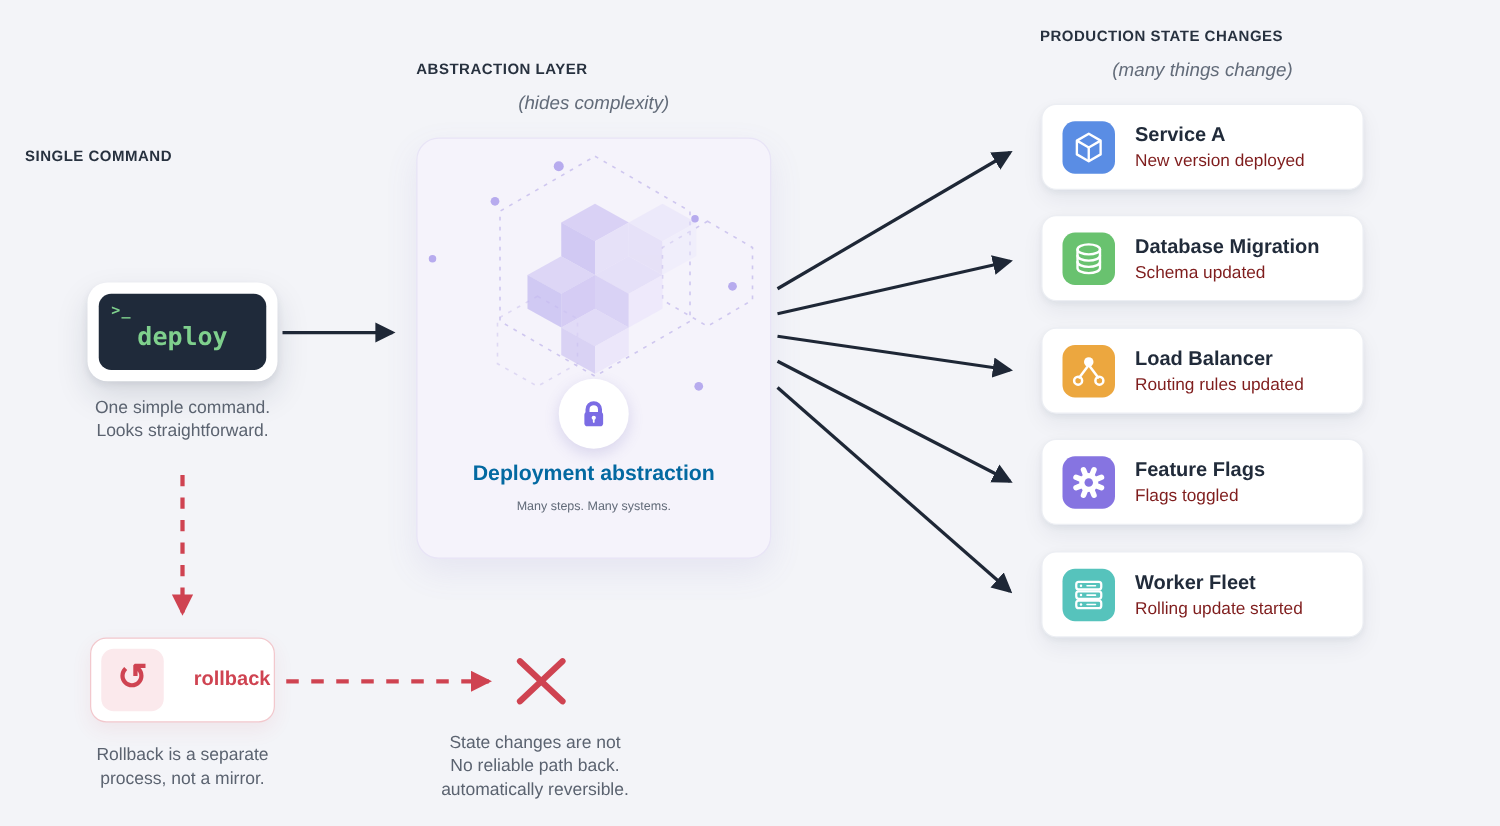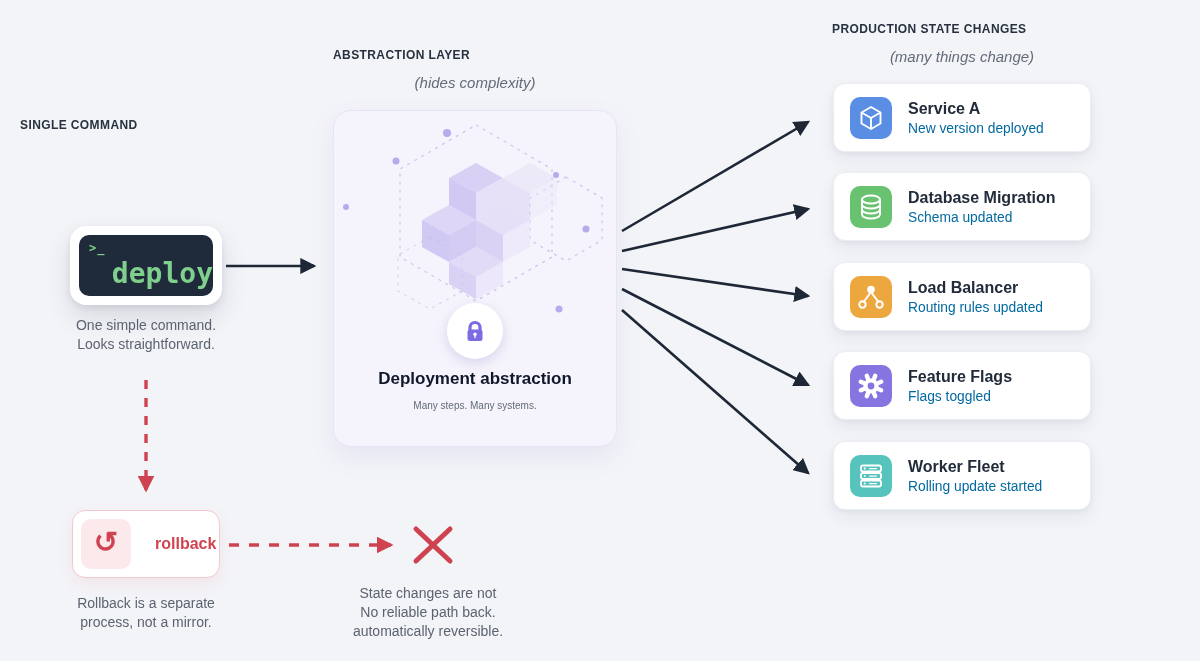--- a/index.html
+++ b/index.html
@@ -29,21 +29,21 @@
   .deploy-card{
     left:70px;top:226px;width:152px;height:79px;background:#ffffff;border-radius:16px;
     box-shadow:0 3px 6px rgba(25,35,60,.08), 0 12px 26px rgba(25,35,60,.13);
     padding:9px;
   }
   .terminal{
     width:100%;height:100%;background:#1f2a3a;border-radius:10px;position:relative;
     font-family:"DejaVu Sans Mono", monospace;color:#7fd08d;
   }
   .terminal .prompt{position:absolute;left:10px;top:6px;font-size:12px;font-weight:700;letter-spacing:1px;}
-  .terminal .cmd{position:absolute;left:0;right:0;top:22px;text-align:right;font-size:28px;font-weight:700;}
+  .terminal .cmd{position:absolute;left:0;right:0;top:22px;text-align:center;font-size:20px;font-weight:700;}
   .caption{font-size:14px;color:#5b6370;text-align:center;line-height:19px;}
 
   
   .rollback-card{
     left:72px;top:510px;width:148px;height:68px;background:#fff;border:1.5px solid #f2c8cd;border-radius:13px;
     box-shadow:0 6px 16px rgba(200,60,75,.08);
     display:flex;align-items:center;padding-left:8px;
   }
   .rollback-icon-box{width:50px;height:50px;border-radius:10px;background:#fbe9ec;display:flex;align-items:center;justify-content:center;}
   .rotate-glyph{font-size:29px;line-height:1;color:var(--red);font-weight:700;transform:translateY(-2px);}
@@ -55,34 +55,34 @@
     border:1px solid var(--lav-border);border-radius:18px;
     box-shadow:0 10px 26px rgba(115,105,190,.10);
     overflow:hidden;
   }
   .lock-circle{
     position:absolute;left:50%;top:192px;transform:translateX(-50%);
     width:56px;height:56px;border-radius:50%;background:#ffffff;
     box-shadow:0 4px 12px rgba(100,90,180,.20);
     display:flex;align-items:center;justify-content:center;
   }
-  .abs-title{position:absolute;left:0;right:0;top:258px;text-align:center;font-size:17px;font-weight:700;color:#0f172a;}
+  .abs-title{position:absolute;left:0;right:0;top:258px;text-align:center;font-size:17px;font-weight:700;color:#0369a1;}
   .abs-lines{position:absolute;left:0;right:0;top:285px;text-align:center;font-size:10px;color:var(--muted);line-height:20px;}
 
   
   .state-card{
     left:833px;width:258px;height:69px;background:#fff;border-radius:12px;
     border:1px solid #eceef3;
     box-shadow:0 2px 5px rgba(25,35,60,.05), 0 8px 18px rgba(25,35,60,.06);
     display:flex;align-items:center;padding-left:16px;
   }
   .state-icon{width:42px;height:42px;border-radius:10px;flex:0 0 auto;display:flex;align-items:center;justify-content:center;}
   .state-texts{margin-left:16px;}
   .state-title{font-size:16px;font-weight:700;color:#212b3a;}
-  .state-sub{font-size:13.8px;color:#0369a1;margin-top:3px;}
+  .state-sub{font-size:13.8px;color:#7f1d1d;margin-top:3px;}
 
   .overlay{left:0;top:0;width:1200px;height:661px;pointer-events:none;}
 </style>
 </head>
 <body>
 
 <div class="abs col-heading" style="left:20px;top:118px;width:252px;">SINGLE COMMAND</div>
 
 <div class="abs deploy-card">
   <div class="terminal">

